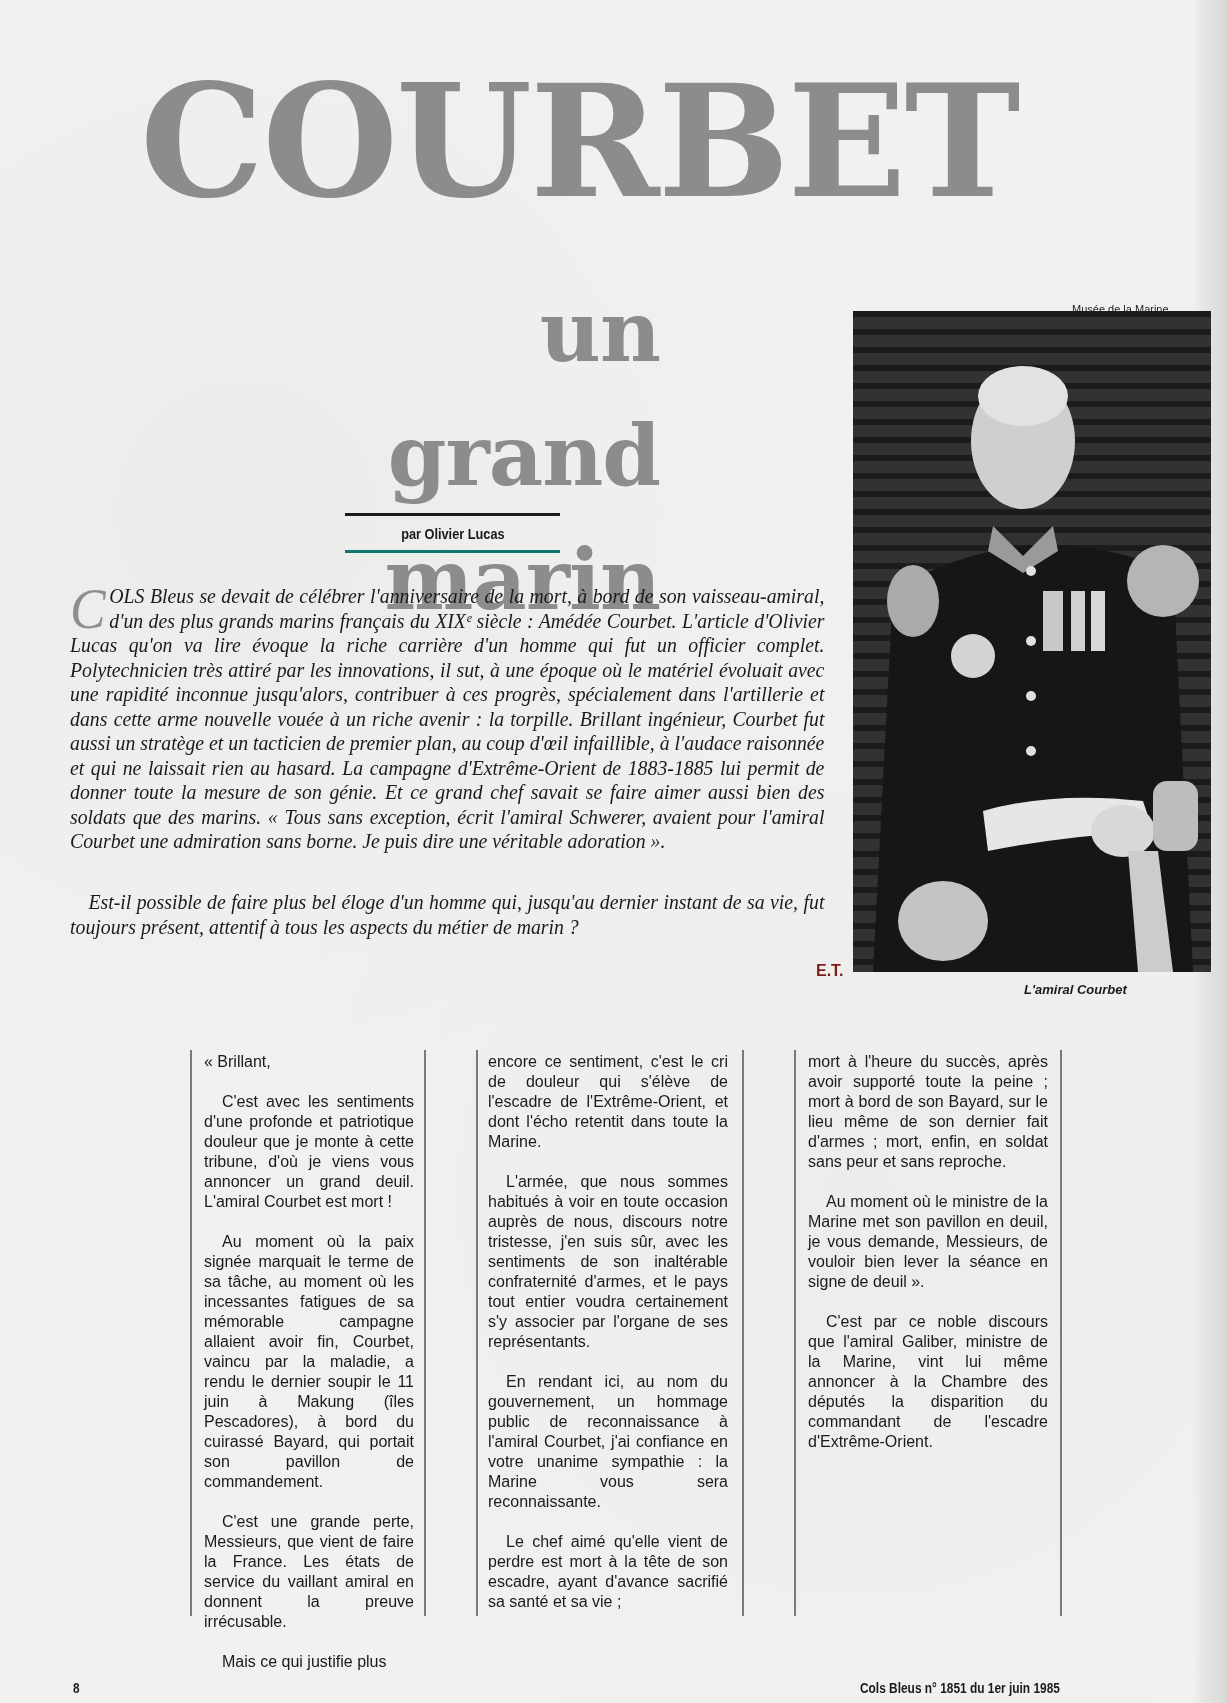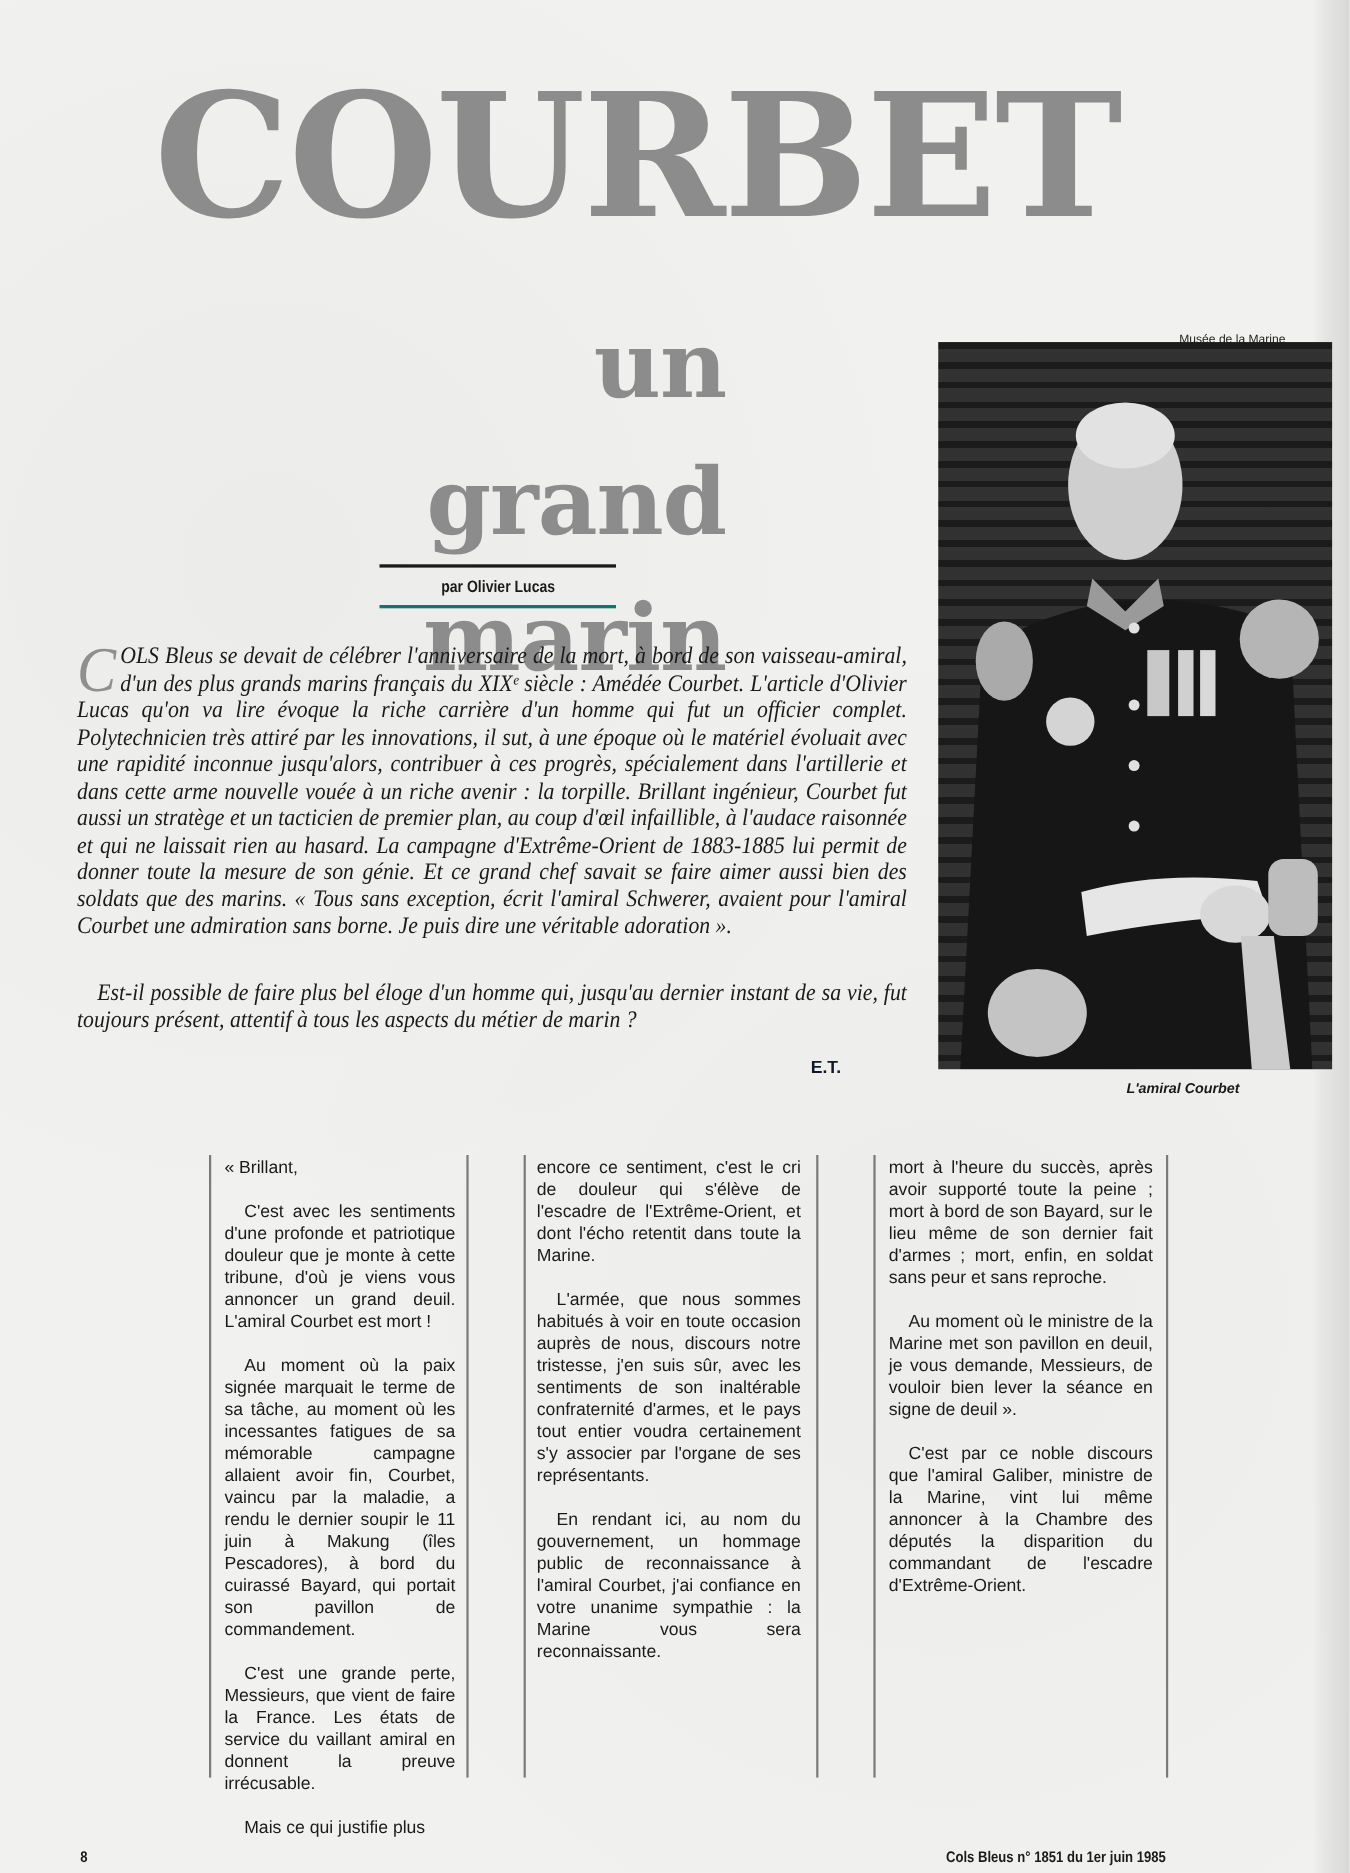--- a/index.html
+++ b/index.html
@@ -64,21 +64,21 @@
       margin: 2px 4px 0 0; font-family: "Liberation Serif", serif; font-style: italic;
     }
     .intro-p2 {
       position: absolute; left: 70px; top: 890px; margin: 0;
       font-family: "Liberation Serif", serif; font-style: italic;
       font-size: 21.5px; line-height: 24.5px; text-align: justify;
       transform: scaleX(0.92); transform-origin: left top; width: 820px;
       text-indent: 20px; color: #1a1a1a;
     }
     .signature {
-      position: absolute; left: 737px; top: 962px; font-size: 16px; font-weight: bold; color: #0f172a;
+      position: absolute; left: 816px; top: 962px; font-size: 16px; font-weight: bold; color: #7f1d1d;
     }
     .col-text {
       position: absolute; top: 1052px; margin: 0;
       font-family: "Liberation Sans", sans-serif; font-size: 16px; line-height: 20px;
       text-align: justify; color: #1a1a1a;
     }
     .col-text p { margin: 0 0 20px 0; text-indent: 18px; }
     .col-text p.noindent { text-indent: 0; }
     .col-rule { position: absolute; top: 1050px; width: 2px; height: 566px; background: #7a7a7a; }
     .footer-page { position: absolute; left: 73px; top: 1680px; font-size: 14px; font-weight: bold; transform: scaleX(0.85); transform-origin: left; }
@@ -154,20 +154,21 @@
   <p>C'est avec les sentiments d'une profonde et patriotique douleur que je monte à cette tribune, d'où je viens vous annoncer un grand deuil. L'amiral Courbet est mort !</p>
   <p>Au moment où la paix signée marquait le terme de sa tâche, au moment où les incessantes fatigues de sa mémorable campagne allaient avoir fin, Courbet, vaincu par la maladie, a rendu le dernier soupir le 11 juin à Makung (îles Pescadores), à bord du cuirassé Bayard, qui portait son pavillon de commandement.</p>
   <p>C'est une grande perte, Messieurs, que vient de faire la France. Les états de service du vaillant amiral en donnent la preuve irrécusable.</p>
   <p>Mais ce qui justifie plus</p>
 </div>
 
 <div class="col-text" style="left:488px; width:240px;">
   <p class="noindent">encore ce sentiment, c'est le cri de douleur qui s'élève de l'escadre de l'Extrême-Orient, et dont l'écho retentit dans toute la Marine.</p>
   <p>L'armée, que nous sommes habitués à voir en toute occasion auprès de nous, discours notre tristesse, j'en suis sûr, avec les sentiments de son inaltérable confraternité d'armes, et le pays tout entier voudra certainement s'y associer par l'organe de ses représentants.</p>
   <p>En rendant ici, au nom du gouvernement, un hommage public de reconnaissance à l'amiral Courbet, j'ai confiance en votre unanime sympathie : la Marine vous sera reconnaissante.</p>
+  <p>Le chef aimé qu'elle vient de perdre est mort à la tête de son escadre, ayant d'avance sacrifié sa santé et sa vie ;</p>
 </div>
 
 <div class="col-text" style="left:808px; width:240px;">
   <p class="noindent">mort à l'heure du succès, après avoir supporté toute la peine ; mort à bord de son Bayard, sur le lieu même de son dernier fait d'armes ; mort, enfin, en soldat sans peur et sans reproche.</p>
   <p>Au moment où le ministre de la Marine met son pavillon en deuil, je vous demande, Messieurs, de vouloir bien lever la séance en signe de deuil ».</p>
   <p>C'est par ce noble discours que l'amiral Galiber, ministre de la Marine, vint lui même annoncer à la Chambre des députés la disparition du commandant de l'escadre d'Extrême-Orient.</p>
 </div>
 
 <div class="footer-page">8</div>
 <div class="footer-pub">Cols Bleus n° 1851 du 1er juin 1985</div>

